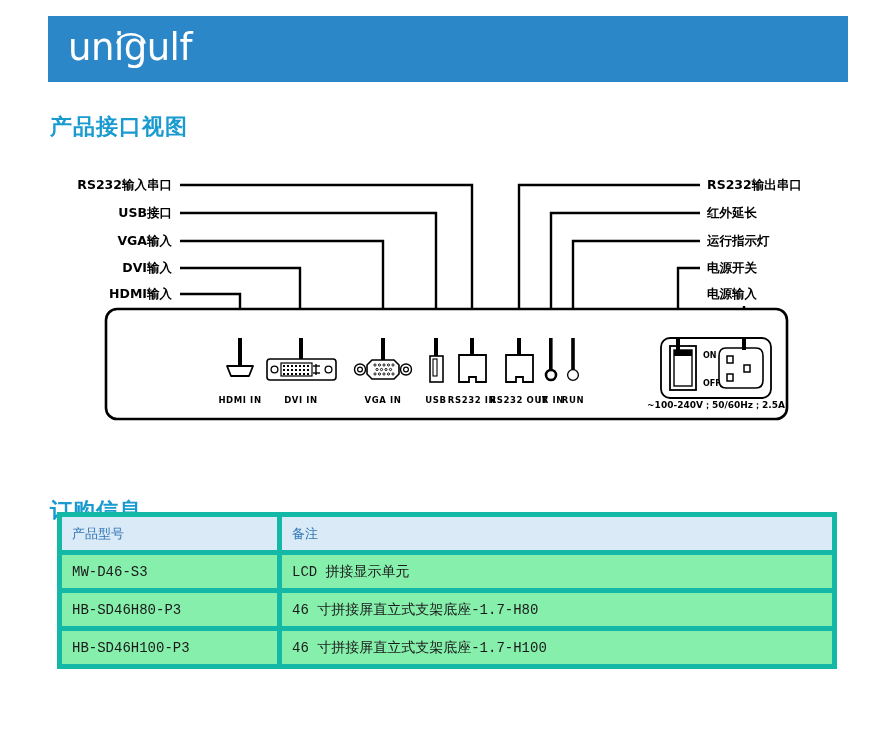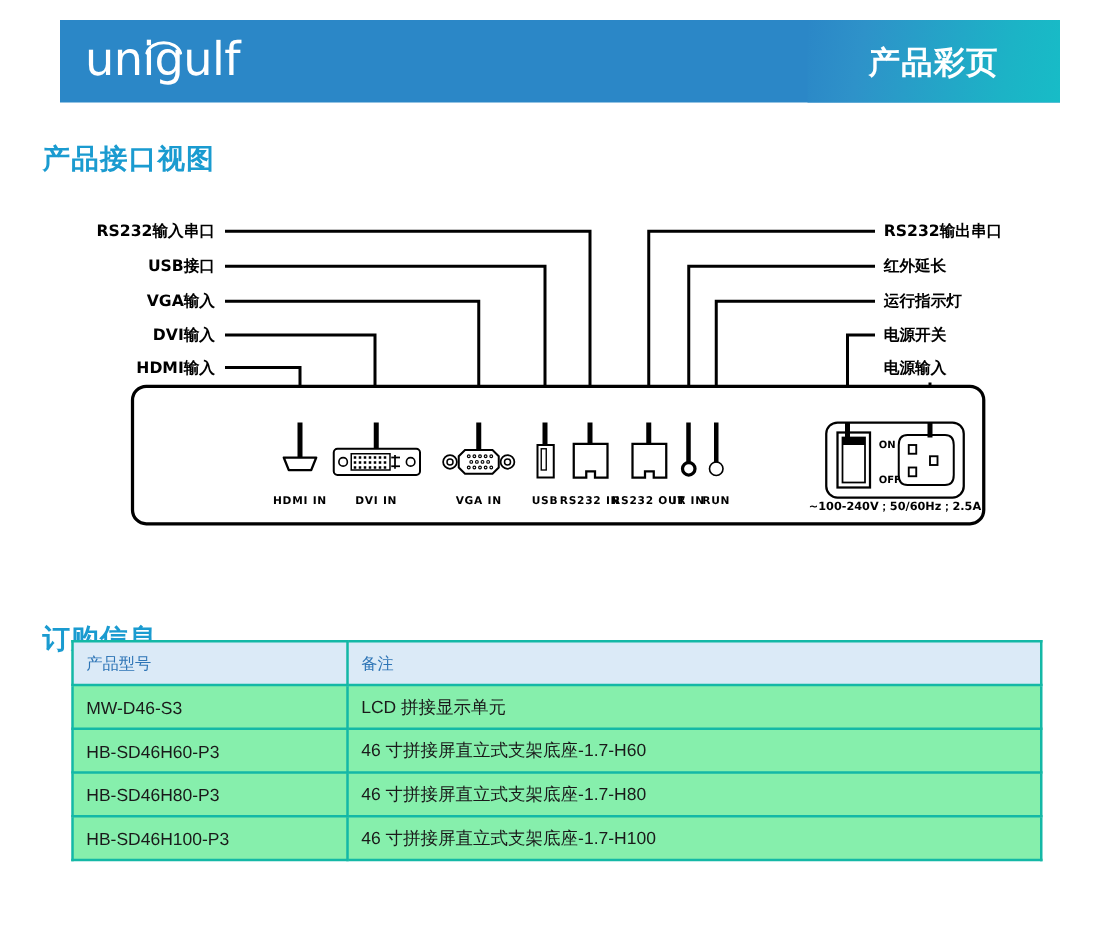--- a/index.html
+++ b/index.html
@@ -66,21 +66,21 @@
     color: #ffffff;
     font-size: 25px;
     font-weight: 700;
     letter-spacing: 1px;
     font-family: "DejaVu Sans", sans-serif;
   }
 
   
   .section-heading {
     position: absolute;
-    left: 34px;
+    left: 50px;
     font-size: 22px;
     font-weight: 700;
     color: #1a9bd0;
     letter-spacing: 1px;
     font-family: "DejaVu Sans", sans-serif;
   }
   #heading-interface { top: 112px; }
   #heading-ordering  { top: 468px; margin-top: 28px; }
 
   
@@ -98,26 +98,27 @@
     position: absolute;
     left: 57px;
     top: 512px;
     width: 775px;
     border-collapse: collapse;
     font-size: 13.5px;
     table-layout: fixed;
   }
   #ordering-table th,
   #ordering-table td {
-    border: 2px solid #14b8a6;
+    border: 5px solid #14b8a6;
     padding: 6px 10px;
     text-align: left;
     height: 21px;
     vertical-align: middle;
     font-weight: 400;
+    font-family: Liberation Mono, monospace;
   }
   #ordering-table thead th {
     background: #dbeaf7;
     color: #2e75b6;
     font-size: 13px;
   }
   #ordering-table tbody td {
     background: #86efac;
     color: #1a1a1a;
     font-size: 14px;
@@ -127,23 +128,20 @@
 </style>
 </head>
 <body>
 
 <div id="header-banner">
   <div id="brand-logo">
     <span class="wordmark">unigulf</span>
     <svg id="brand-swoosh" viewBox="0 0 30 16">
       <path d="M1.5 14.5 C 5 3.5, 25 3.5, 28.5 14.5" fill="none" stroke="#ffffff" stroke-width="2.4" stroke-linecap="round"></path>
     </svg>
-  </div>
-  <div id="page-banner-tag">
-    <span class="tag-text">产品彩页</span>
   </div>
 </div>
 
 <div class="section-heading" id="heading-interface">产品接口视图</div>
 
 <div id="interface-diagram">
 <svg width="887" height="280" viewBox="0 0 887 280" xmlns="http://www.w3.org/2000/svg">
   <defs>
     <style>
       .lead { stroke:#000; stroke-width:2.4; fill:none; }
@@ -318,24 +316,20 @@
       <th>产品型号</th>
       <th>备注</th>
     </tr>
   </thead>
   <tbody id="ordering-tbody">
       <tr>
         <td>MW-D46-S3</td>
         <td>LCD 拼接显示单元</td>
       </tr>
       <tr>
-        <td>HB-SD46H60-P3</td>
-        <td>46 寸拼接屏直立式支架底座-1.7-H60</td>
-      </tr>
-      <tr>
         <td>HB-SD46H80-P3</td>
         <td>46 寸拼接屏直立式支架底座-1.7-H80</td>
       </tr>
       <tr>
         <td>HB-SD46H100-P3</td>
         <td>46 寸拼接屏直立式支架底座-1.7-H100</td>
       </tr>
     </tbody>
 </table>
 

